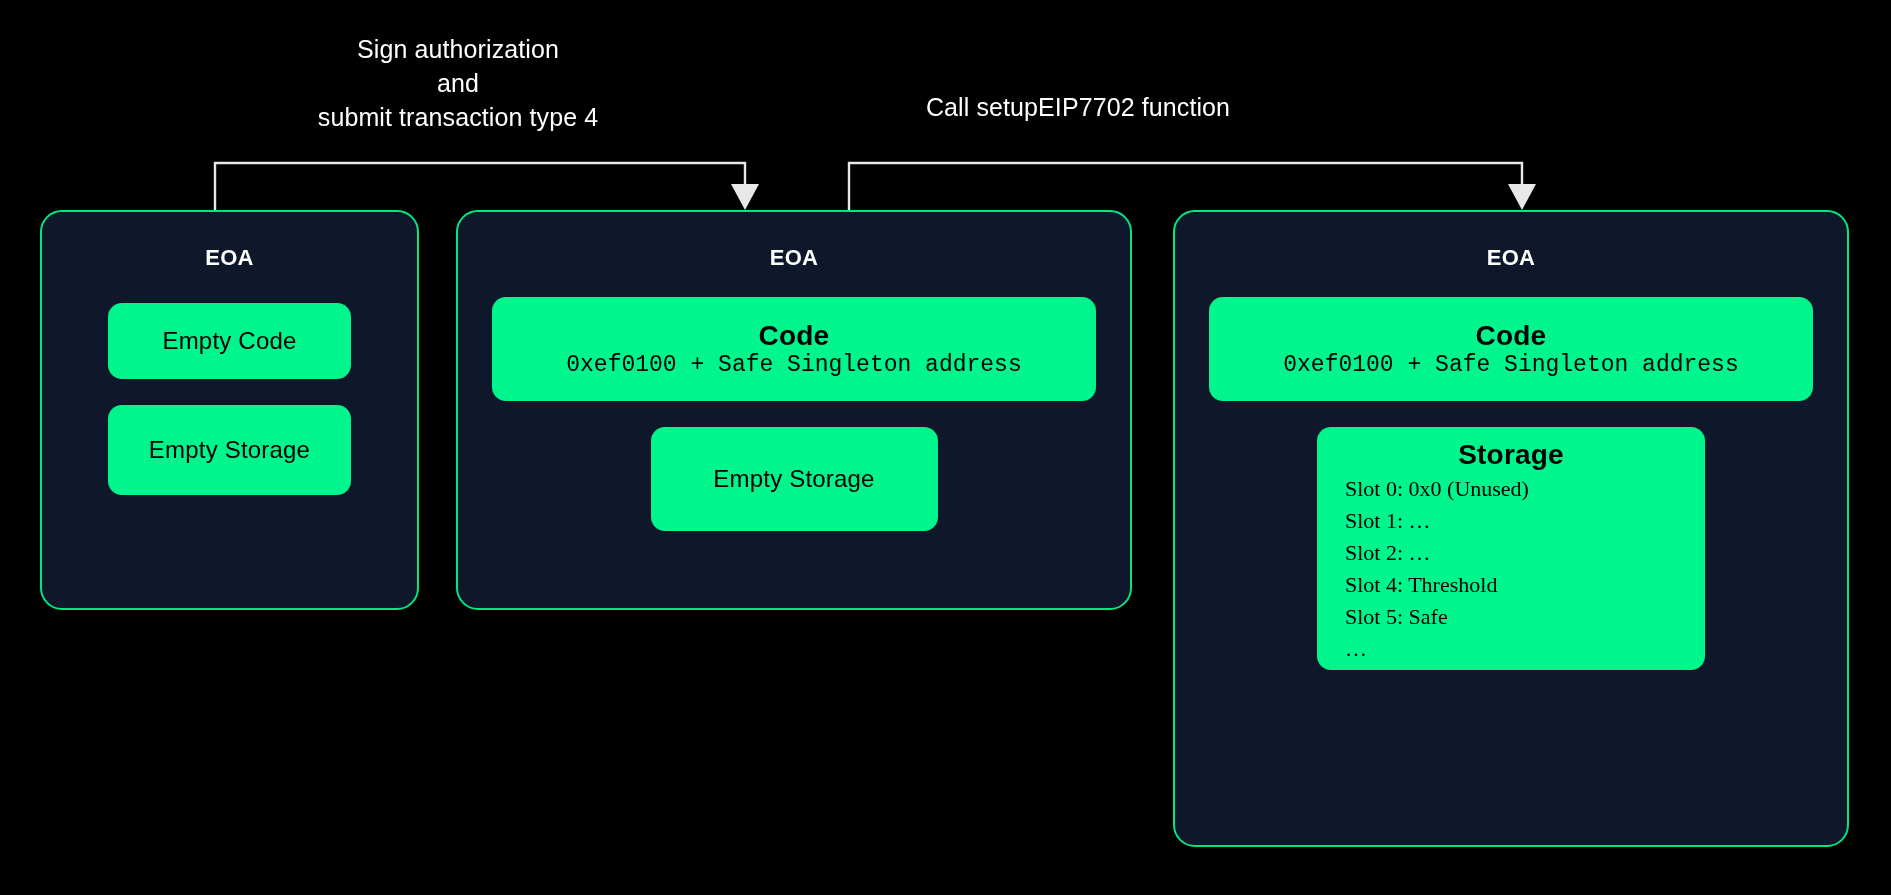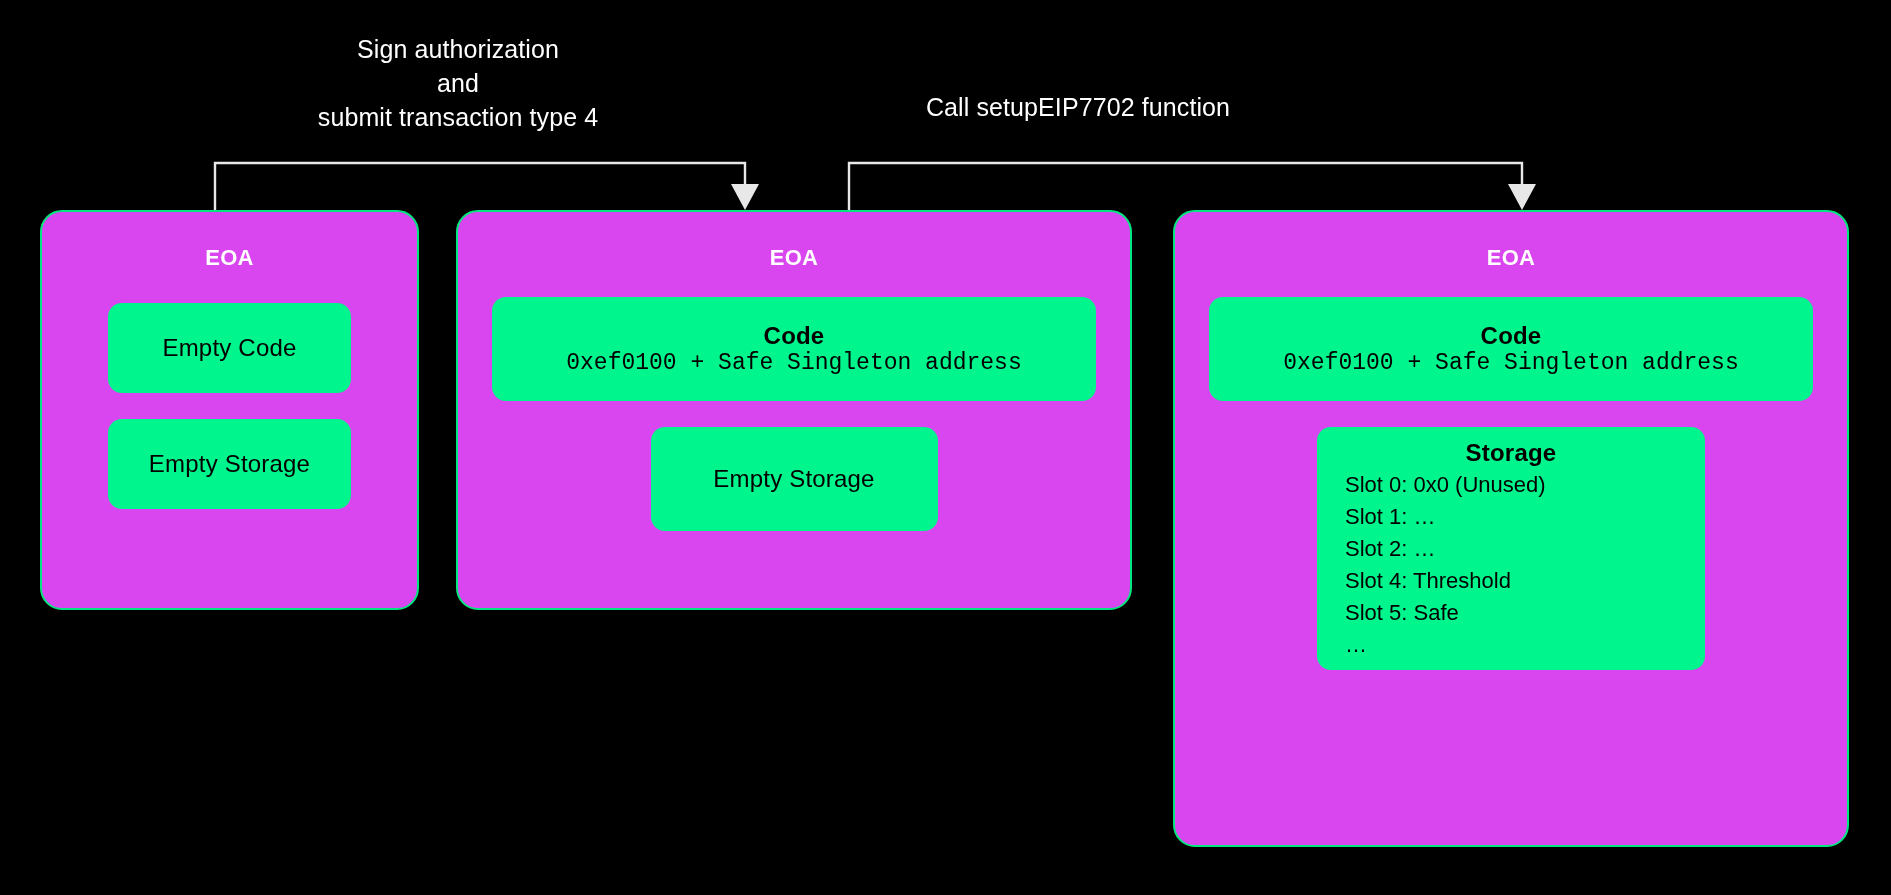--- a/index.html
+++ b/index.html
@@ -53,21 +53,21 @@
     height: 895px;
     pointer-events: none;
   }
 
   
   .eoa-card {
     position: absolute;
     box-sizing: border-box;
     border: 2px solid #00e77f;
     border-radius: 22px;
-    background: #d946ef;
+    background: #0f172a;
     display: flex;
     flex-direction: column;
     align-items: center;
   }
   #eoa-card-1 { left: 40px;   top: 210px; width: 379px; height: 400px; }
   #eoa-card-2 { left: 456px;  top: 210px; width: 676px; height: 400px; }
   #eoa-card-3 { left: 1173px; top: 210px; width: 676px; height: 637px; }
 
   .eoa-title {
     color: #ffffff;
@@ -83,39 +83,39 @@
     border-radius: 14px;
     color: #000000;
     box-sizing: border-box;
     display: flex;
     flex-direction: column;
     align-items: center;
     justify-content: center;
   }
   .block-title {
     font-weight: bold;
-    font-size: 24px;
+    font-size: 28px;
     letter-spacing: 0.2px;
   }
   .block-plain {
     font-size: 24px;
     letter-spacing: 0.2px;
   }
   .mono {
     font-family: Liberation Mono, monospace;
     font-size: 23px;
     letter-spacing: 0px;
     white-space: pre;
   }
 
   
   #block-empty-code-1 {
     margin-top: 32px;
     width: 243px;
-    height: 90px;
+    height: 76px;
   }
   #block-empty-storage-1 {
     margin-top: 26px;
     width: 243px;
     height: 90px;
   }
 
   
   #block-code-2 {
     margin-top: 26px;
@@ -140,21 +140,21 @@
     height: 243px;
     justify-content: space-between;
     align-items: stretch;
     padding: 12px 28px 14px 28px;
   }
   #block-storage-3 .block-title {
     text-align: center;
     margin-bottom: 2px;
   }
   .storage-lines {
-    font-family: Liberation Sans, sans-serif;
+    font-family: Liberation Serif, serif;
     font-size: 22px;
     line-height: 32px;
     color: #000000;
     white-space: pre;
   }
   .storage-line { display: block; }
 </style>
 </head>
 <body>
 

